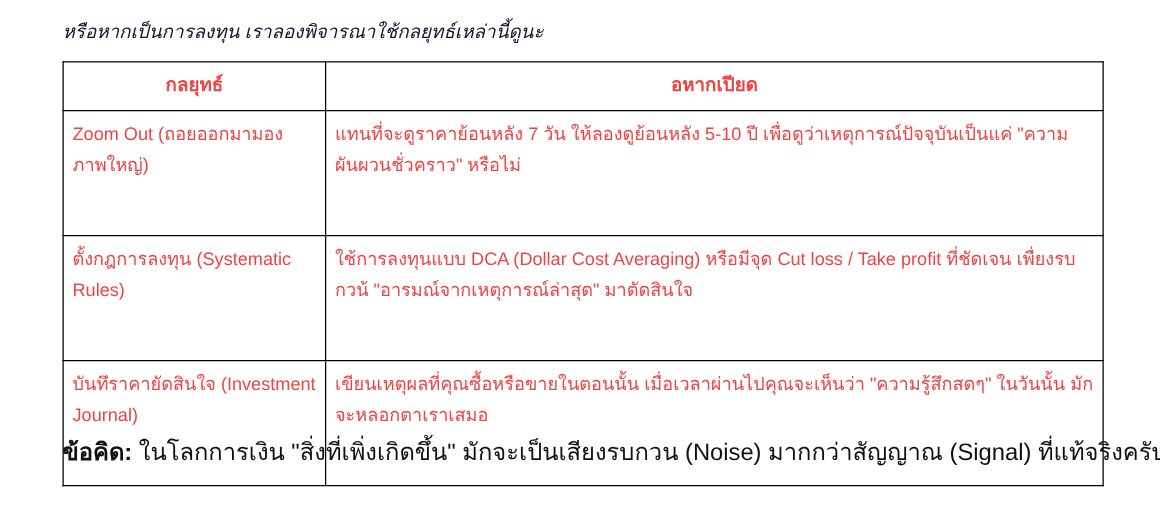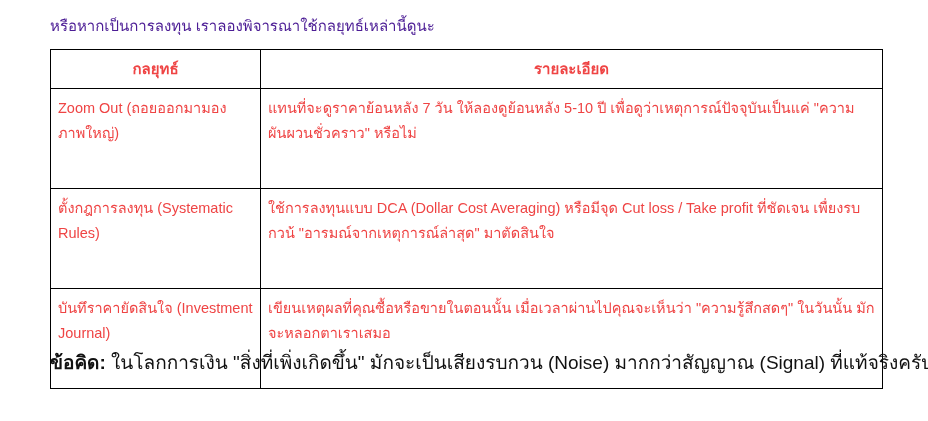--- a/index.html
+++ b/index.html
@@ -20,22 +20,23 @@
     height: 421px;
     box-sizing: border-box;
     padding: 0;
   }
   .intro {
     position: absolute;
     left: 50px;
     top: 16px;
     font-size: 15px;
     line-height: 20px;
-    color: #4c1d95;
+    color: #0f172a;
     white-space: nowrap;
+    font-style: italic;
   }
   .tbl-wrap {
     position: absolute;
     left: 50px;
     top: 49px;
     width: 832px;
   }
   table.strategy {
     border-collapse: collapse;
     width: 832px;
@@ -95,21 +96,21 @@
 
   <div class="tbl-wrap">
     <table class="strategy">
       <colgroup>
         <col class="c1">
         <col class="c2">
       </colgroup>
       <thead>
         <tr>
           <th>กลยุทธ์</th>
-          <th>รายละเอียด</th>
+          <th>อหากเปียด</th>
         </tr>
       </thead>
       <tbody>
         <tr class="row-1">
           <td class="cell-strategy">Zoom Out (ถอยออกมามองภาพใหญ่)</td>
           <td class="cell-detail">แทนที่จะดูราคาย้อนหลัง 7 วัน ให้ลองดูย้อนหลัง 5-10 ปี เพื่อดูว่าเหตุการณ์ปัจจุบันเป็นแค่ "ความผันผวนชั่วคราว" หรือไม่</td>
         </tr>
         <tr class="row-2">
           <td class="cell-strategy">ตั้งกฎการลงทุน (Systematic Rules)</td>
           <td class="cell-detail">ใช้การลงทุนแบบ DCA (Dollar Cost Averaging) หรือมีจุด Cut loss / Take profit ที่ชัดเจน เพื่ยงรบกวน้ "อารมณ์จากเหตุการณ์ล่าสุด" มาตัดสินใจ</td>

